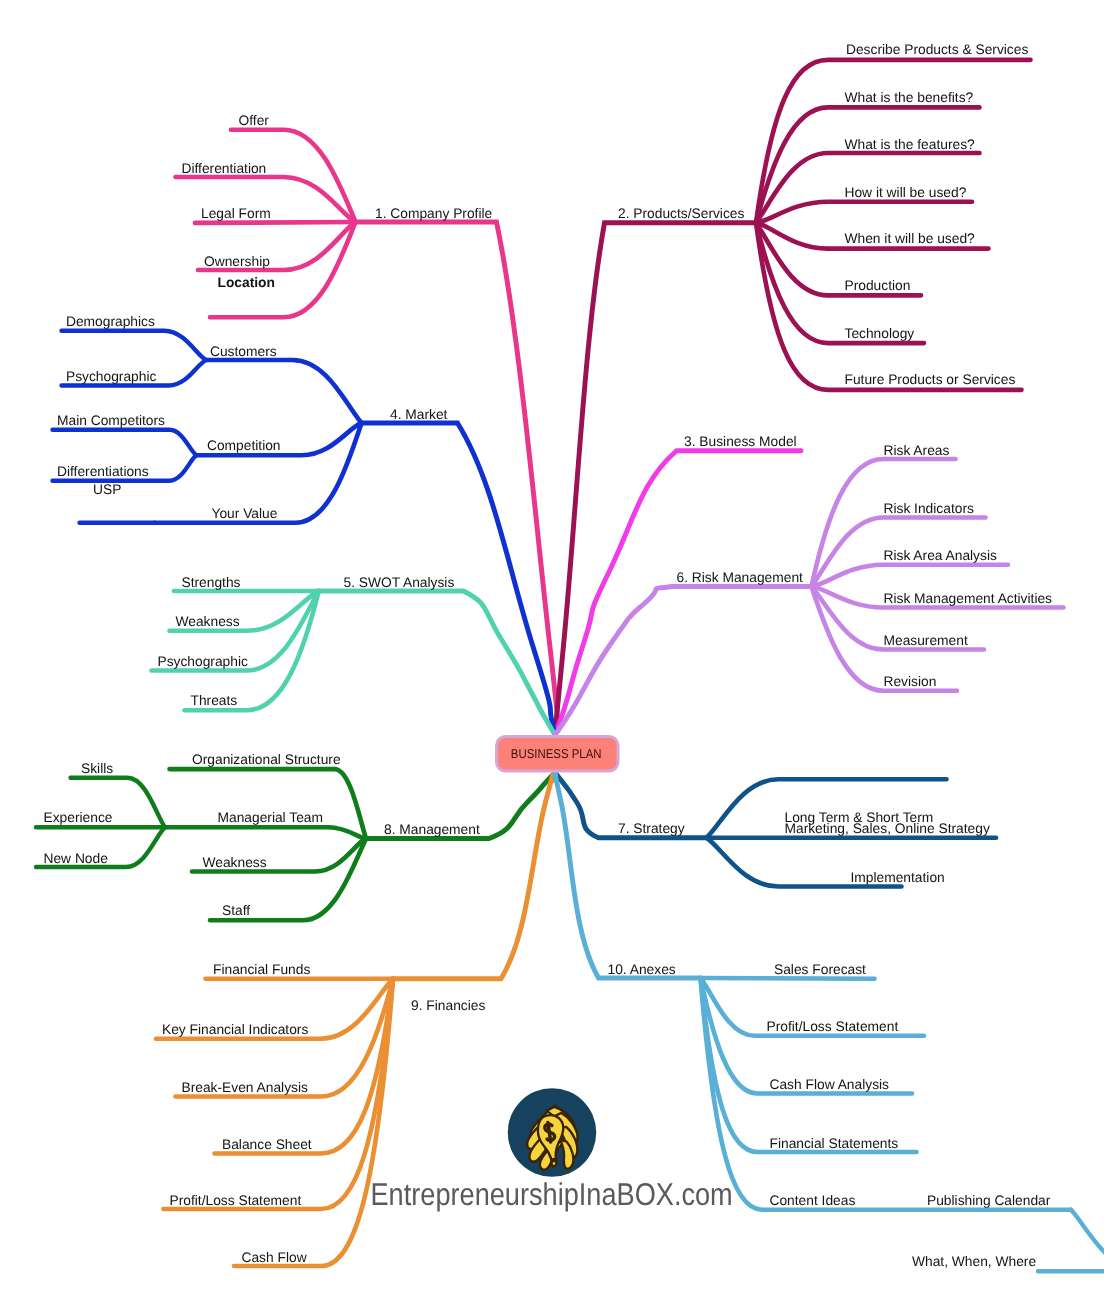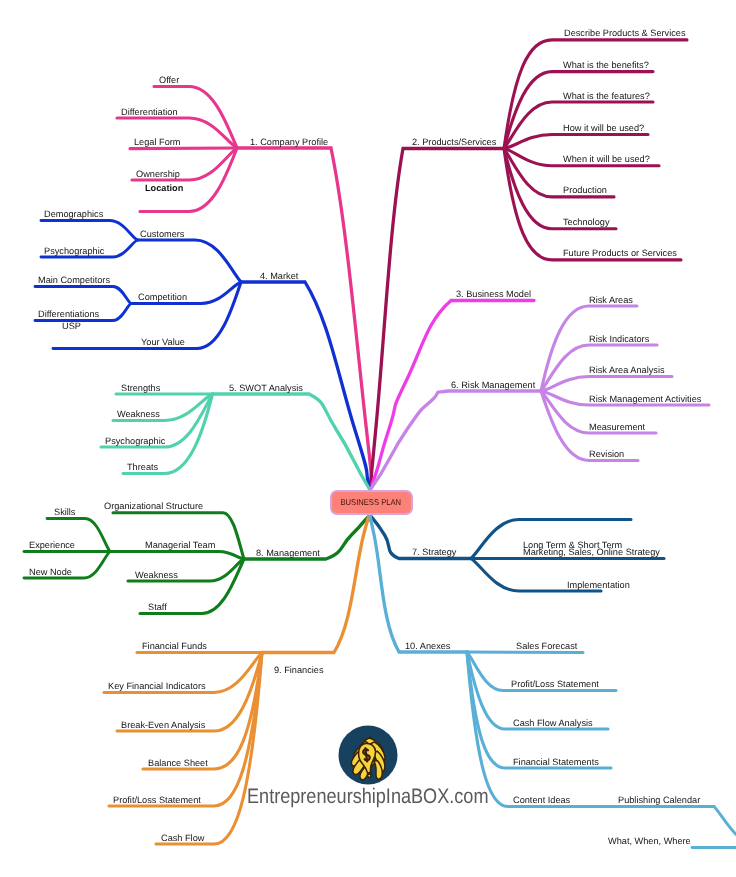--- a/index.html
+++ b/index.html
@@ -129,21 +129,21 @@
       <div class="node-label" style="left: 589px; top: 334.5px;">Risk Indicators</div>
       <div class="node-label" style="left: 589px; top: 366px;">Risk Area Analysis</div>
       <div class="node-label" style="left: 589px; top: 394.5px;">Risk Management Activities</div>
       <div class="node-label" style="left: 589px; top: 422.5px;">Measurement</div>
       <div class="node-label" style="left: 589px; top: 450px;">Revision</div>
       <div class="node-label" style="left: 412px; top: 548px;">7. Strategy</div>
       <div class="node-label" style="left: 523px; top: 509px; margin-top: 32px;">Long Term &amp; Short Term</div>
       <div class="node-label" style="left: 523px; top: 548px;">Marketing, Sales, Online Strategy</div>
       <div class="node-label" style="left: 523px; top: 580.5px; padding-left: 44px;">Implementation</div>
       <div class="node-label" style="left: 256px; top: 548.5px;">8. Management</div>
-      <div class="node-label" style="left: 104px; top: 502.2px;">Organizational Structure</div>
+      <div class="node-label" style="left: 128px; top: 502.2px;">Organizational Structure</div>
       <div class="node-label" style="left: 145px; top: 541px;">Managerial Team</div>
       <div class="node-label" style="left: 54px; top: 508px;">Skills</div>
       <div class="node-label" style="left: 29px; top: 541px;">Experience</div>
       <div class="node-label" style="left: 29px; top: 567.5px;">New Node</div>
       <div class="node-label" style="left: 135px; top: 570.5px;">Weakness</div>
       <div class="node-label" style="left: 148px; top: 603px;">Staff</div>
       <div class="node-label" style="left: 274px; top: 666px;">9. Financies</div>
       <div class="node-label" style="left: 142px; top: 642px;">Financial Funds</div>
       <div class="node-label" style="left: 108px; top: 682px;">Key Financial Indicators</div>
       <div class="node-label" style="left: 121px; top: 720.5px;">Break-Even Analysis</div>

